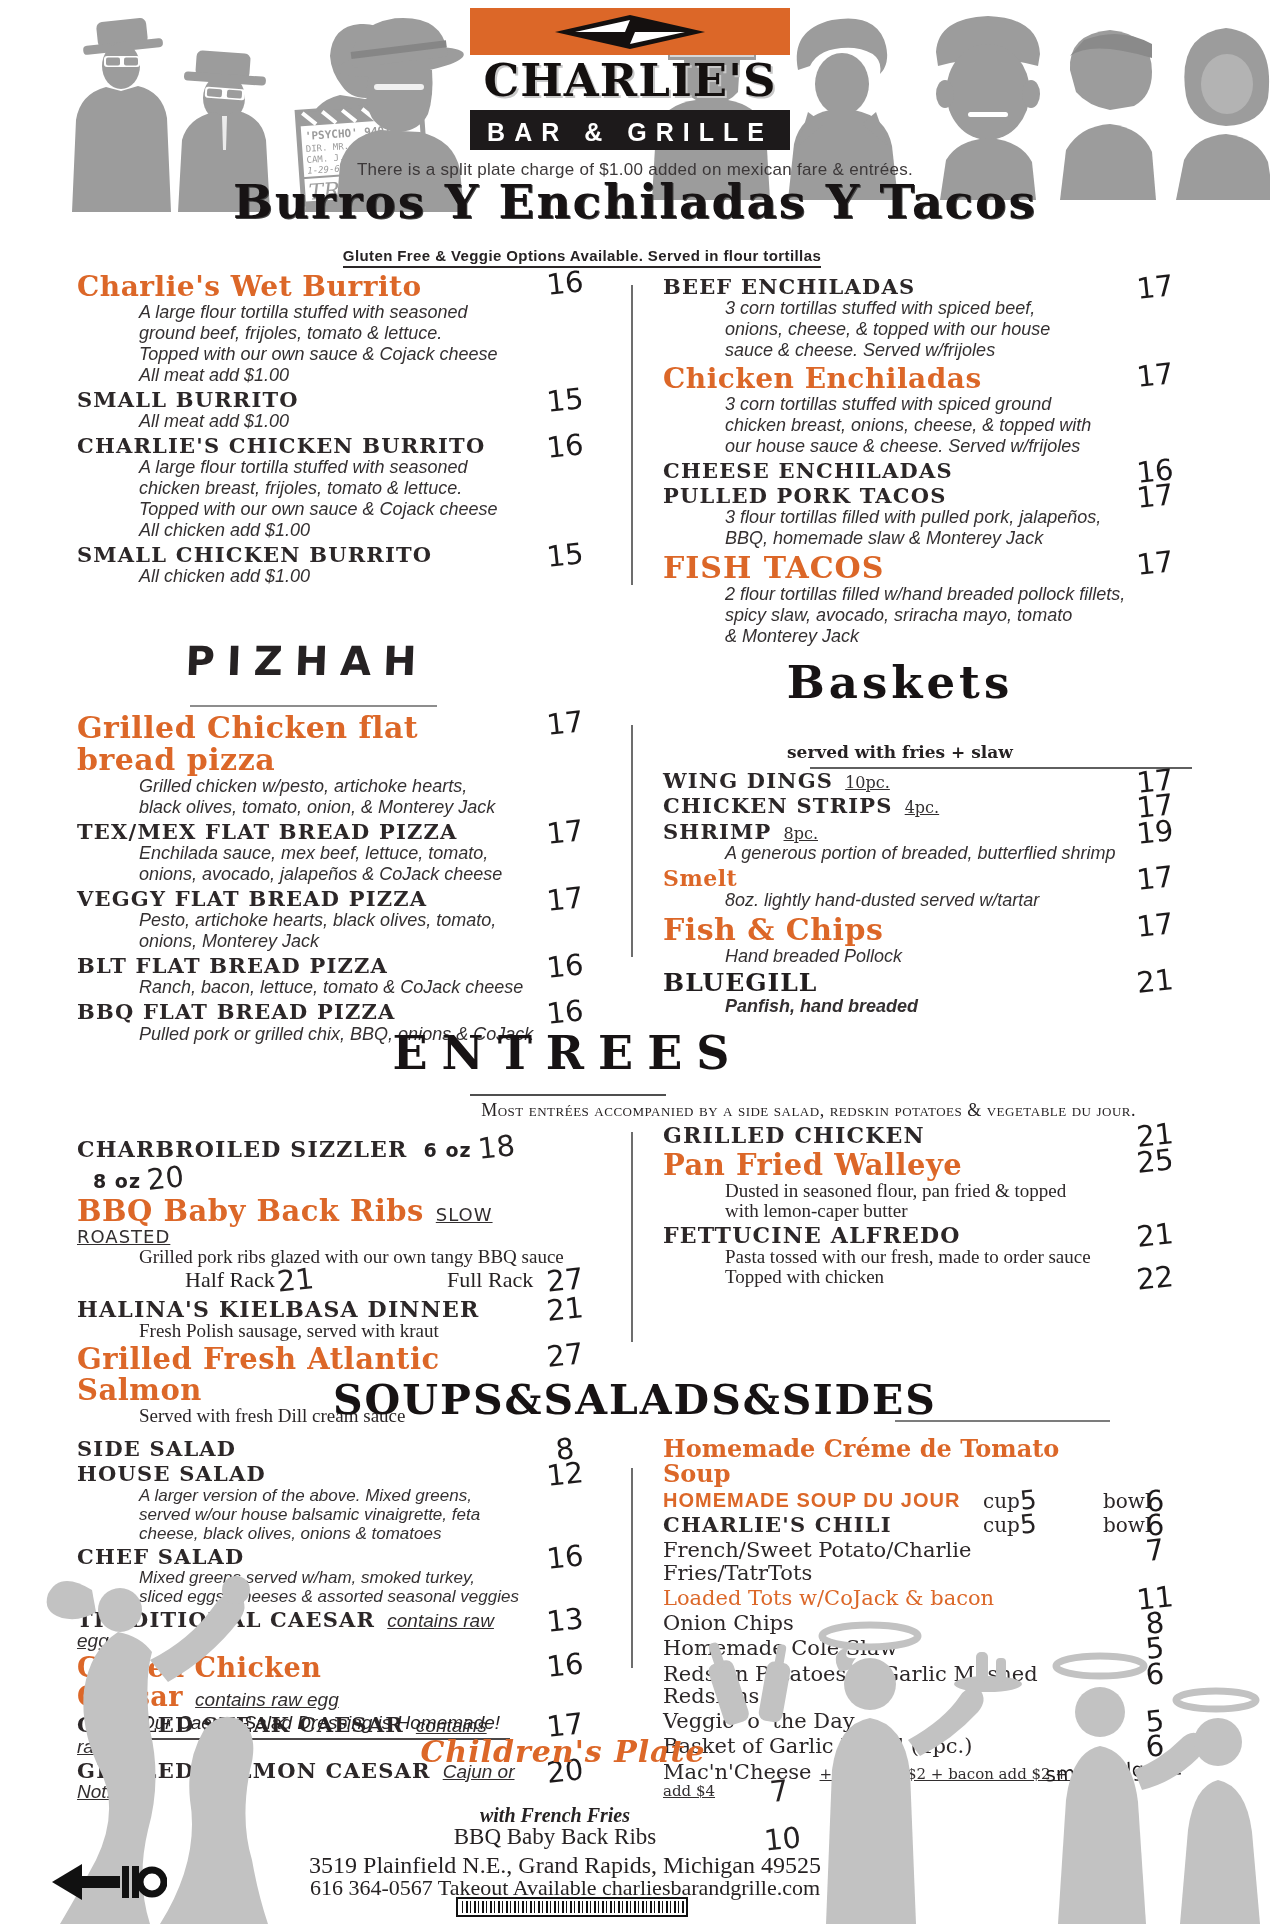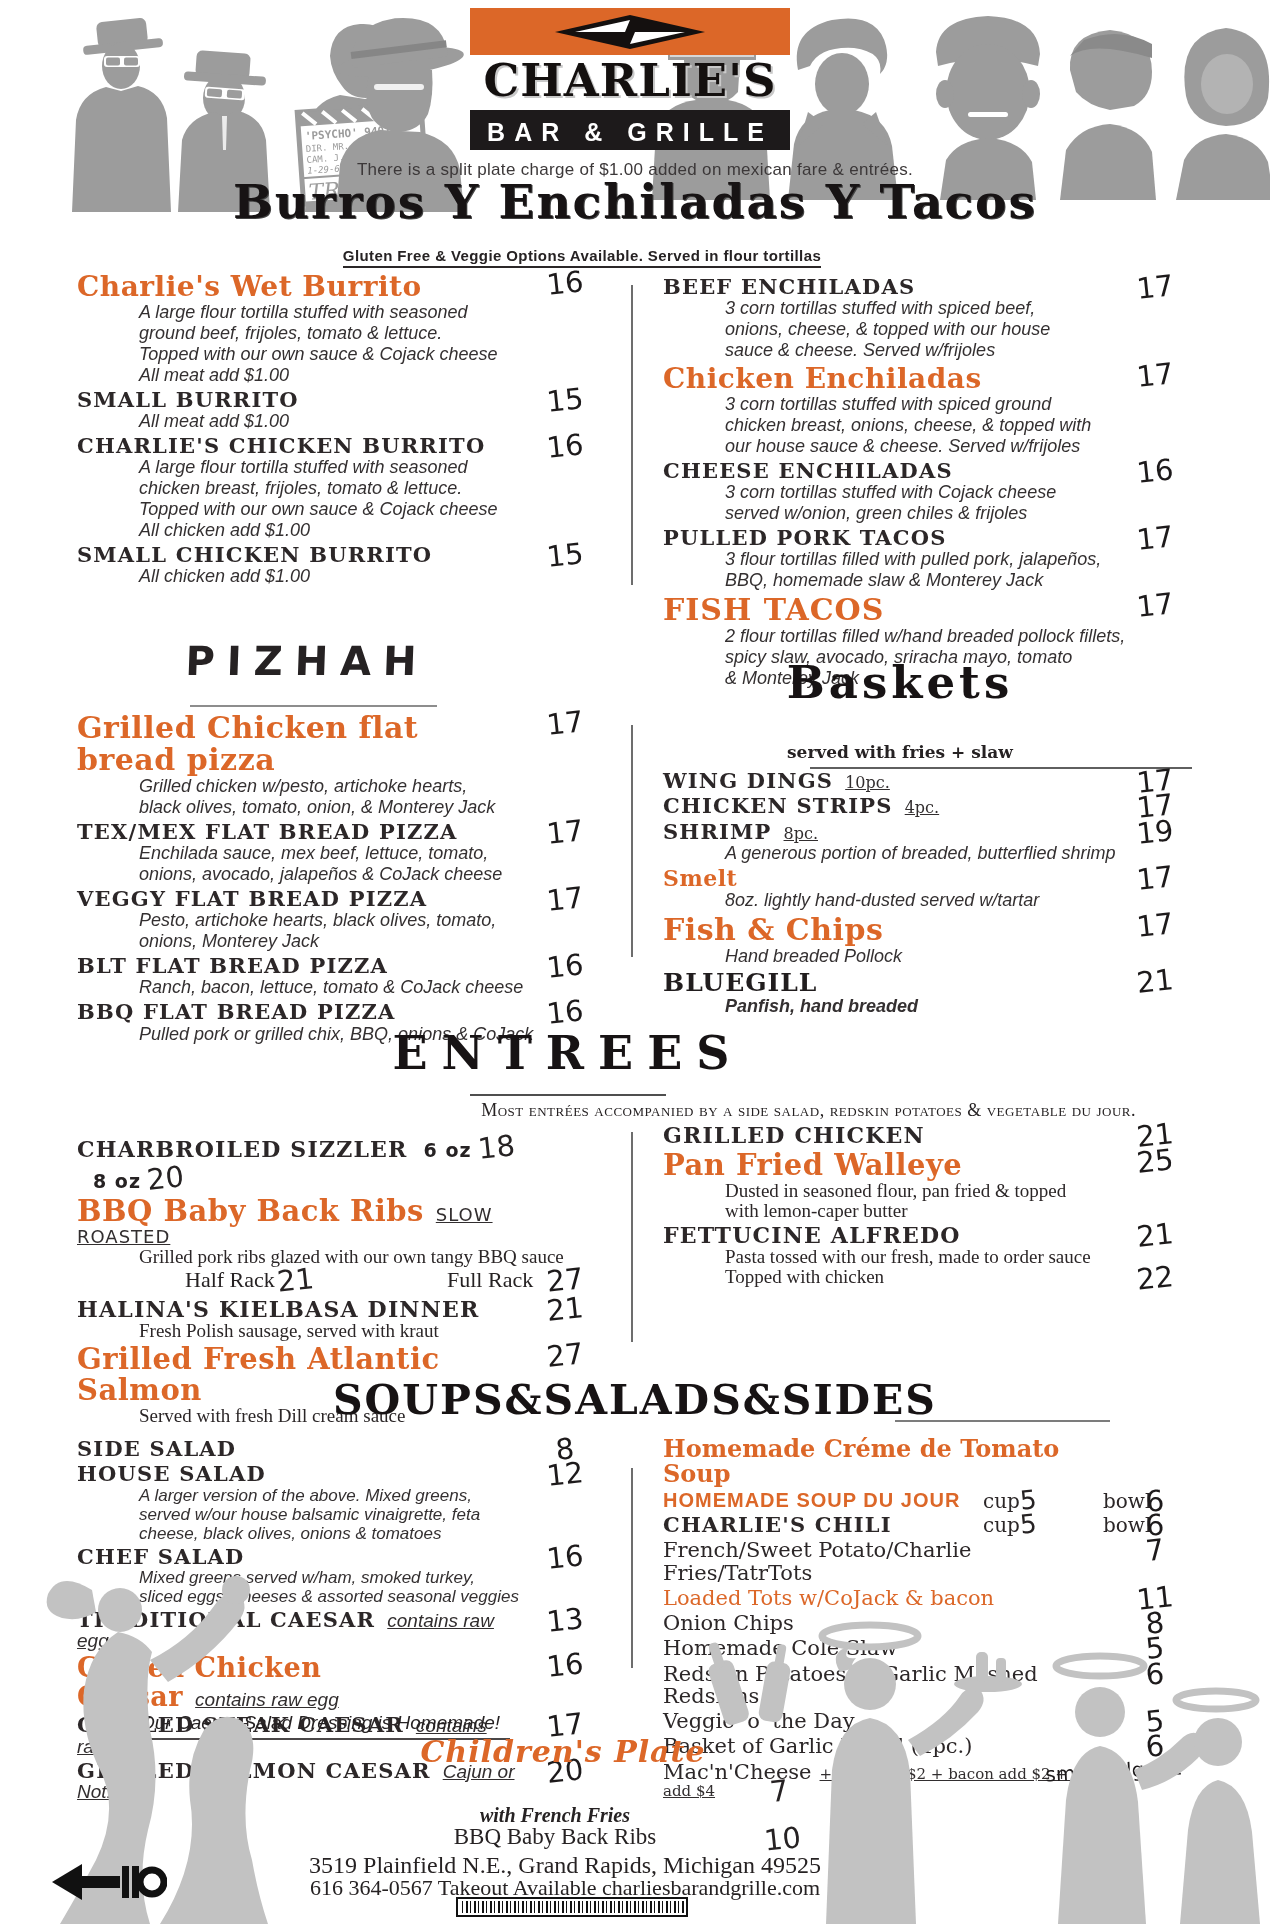--- a/index.html
+++ b/index.html
@@ -248,24 +248,20 @@
       <div class="mi">
         <div class="mi-head"><span class="nm nm-orange" style="font-size: 28px;">Chicken Enchiladas</span><span class="pr">17</span></div>
         <div class="mi-desc sans">
           <div class="dline">3 corn tortillas stuffed with spiced ground</div>
           <div class="dline">chicken breast, onions, cheese, &amp; topped with</div>
           <div class="dline">our house sauce &amp; cheese. Served w/frijoles</div>
         </div>
       </div>
       <div class="mi">
         <div class="mi-head"><span class="nm nm-slab">CHEESE ENCHILADAS</span><span class="pr">16</span></div>
-        <div class="mi-desc sans">
-          <div class="dline">3 corn tortillas stuffed with Cojack cheese</div>
-          <div class="dline">served w/onion, green chiles &amp; frijoles</div>
-        </div>
       </div>
       <div class="mi">
         <div class="mi-head"><span class="nm nm-slab">PULLED PORK TACOS</span><span class="pr">17</span></div>
         <div class="mi-desc sans">
           <div class="dline">3 flour tortillas filled with pulled pork, jalapeños,</div>
           <div class="dline">BBQ, homemade slaw &amp; Monterey Jack</div>
         </div>
       </div>
       <div class="mi">
         <div class="mi-head"><span class="nm nm-ocaps">FISH TACOS</span><span class="pr">17</span></div>

